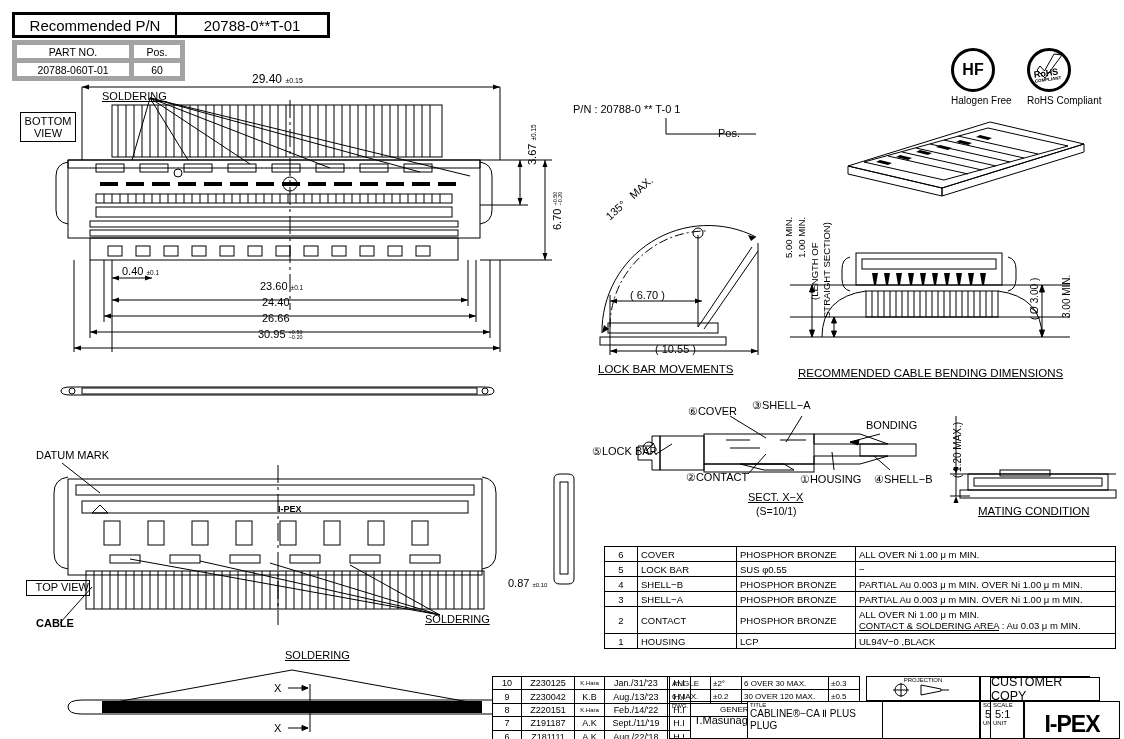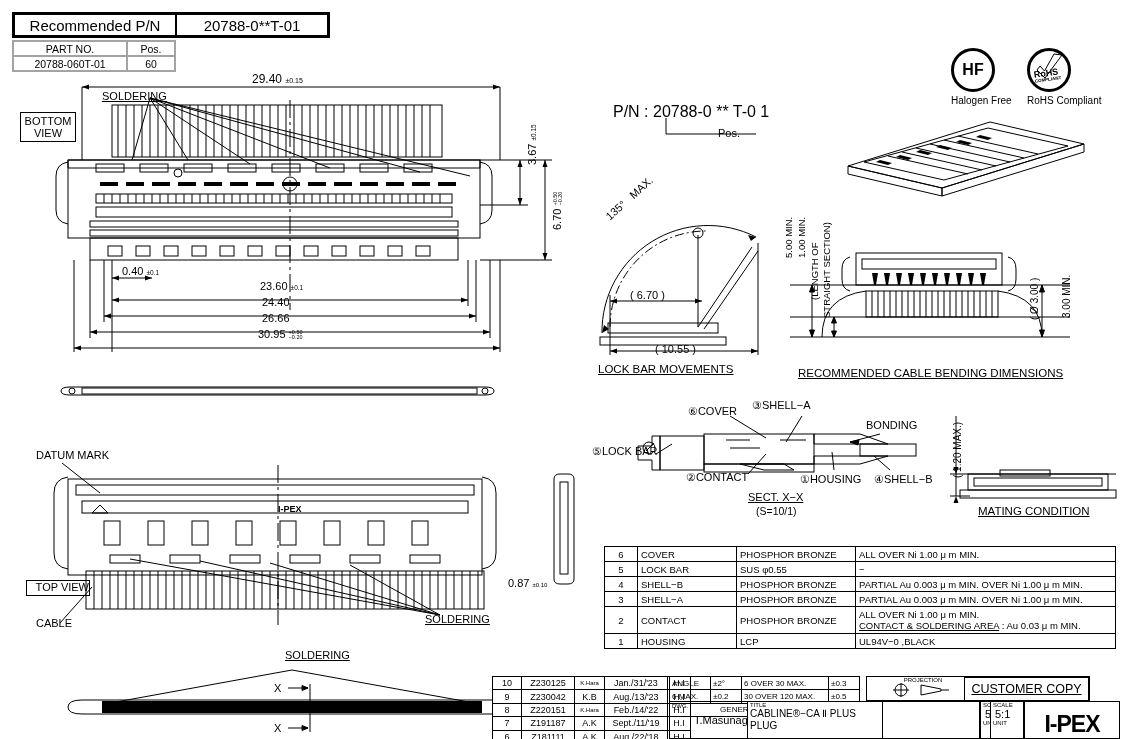--- a/index.html
+++ b/index.html
@@ -15,21 +15,21 @@
 
   
   #pn-header{left:12px;top:12px;width:318px;height:26px;border:3px solid #000;
              box-sizing:border-box;display:flex;align-items:stretch;background:#fff;}
   #pn-header .cell{display:flex;align-items:center;justify-content:center;font-size:15px;}
   #pn-header .c1{width:160px;border-right:2px solid #000;}
   #pn-header .c2{flex:1;}
 
   
   #part-table{left:12px;top:40px;border-collapse:collapse;font-size:10.5px;}
-  #part-table td{border:2px solid #a3a3a3;text-align:center;padding:0 4px;height:13px;}
+  #part-table td{border:5px solid #a3a3a3;text-align:center;padding:0 4px;height:13px;}
   #part-table .w1{width:104px;}
   #part-table .w2{width:38px;}
 
   
   .mark-circle{width:38px;height:38px;border:3px solid #000;border-radius:50%;
                display:flex;align-items:center;justify-content:center;
                font-weight:bold;font-size:16px;}
   .mark-cap{font-size:10px;text-align:center;margin-top:3px;}
 
   
@@ -342,21 +342,21 @@
 
 <svg class="abs" style="left:60px;top:375px;" width="440" height="28">
   <path class="ln" d="M10 12 q-9 0 -9 4 q0 4 9 4 h415 q9 0 9 -4 q0 -4 -9 -4 z"></path>
   <rect class="ln" x="22" y="13" width="395" height="6" fill="#000"></rect>
   <circle class="ln" cx="12" cy="16" r="3"></circle>
     <circle class="ln" cx="425" cy="16" r="3"></circle>
 </svg>
 
 <div class="t" style="left:36px;top:450px;font-size:11px;">DATUM MARK</div>
 <div class="abs bx" style="left:26px;top:580px;width:64px;height:16px;font-size:11px;text-align:right;box-sizing:border-box;">TOP VIEW</div>
-<div class="t" style="left:36px;top:618px;font-size:11px;">CABLE</div>
+<div class="t" style="left:36px;top:618px;font-size:11px;font-weight:bold;">CABLE</div>
 <div class="t u" style="left:425px;top:614px;font-size:11px;">SOLDERING</div>
 
 <svg class="abs" style="left:20px;top:455px;" width="520" height="175">
   <line class="ln" x1="42" y1="8" x2="80" y2="38"></line>
   <path class="ln" d="M48 22 q-14 2 -14 16 v60 q0 14 14 16"></path>
   <path class="ln" d="M462 22 q14 2 14 16 v60 q0 14 -14 16"></path>
   <rect class="ln" x="48" y="24" width="414" height="96"></rect>
   <rect class="ln" x="56" y="30" width="398" height="10"></rect>
   <rect class="ln" x="62" y="46" width="386" height="12"></rect>
   <polygon class="ln" points="80,50 88,58 72,58" fill="#fff"></polygon>
@@ -463,21 +463,21 @@
   <g class="ln">
     <line x1="228" y1="28" x2="248" y2="28"></line>
       <path d="M248 28 l-6 -2.5 v5 z" fill="#000"></path>
     <line x1="228" y1="68" x2="248" y2="68"></line>
       <path d="M248 68 l-6 -2.5 v5 z" fill="#000"></path>
   </g>
   <text x="214" y="32" font-size="11" font-family="Liberation Sans, sans-serif">X</text>
   <text x="214" y="72" font-size="11" font-family="Liberation Sans, sans-serif">X</text>
 </svg>
 
-<div class="t" style="left:598px;top:104px;font-size:16px;padding-left:15px;">P/N : 20788-0 ** T-0 1</div>
+<div class="t" style="left:558px;top:104px;font-size:11px;padding-left:15px;">P/N : 20788-0 ** T-0 1</div>
 <svg class="abs" style="left:586px;top:112px;" width="180" height="36">
   <path class="ln" d="M80 6 v16 h90"></path>
 </svg>
 <div class="t" style="left:718px;top:128px;font-size:11px;">Pos.</div>
 
 <svg class="abs" style="left:840px;top:110px;" width="250" height="100">
   <path class="ln" d="M8 56 L150 12 L244 34 L102 78 Z"></path>
   <path class="ln" d="M8 56 L8 64 L102 86 L102 78 Z" fill="#000"></path>
   <path class="ln" d="M102 78 L244 34 L244 42 L102 86 Z" fill="#000"></path>
   <path class="ln" d="M24 52 L148 18 L228 36 L104 70 Z" fill="#fff"></path>
@@ -796,22 +796,22 @@
     <div class="lbl" style="padding-left:2px;">UNIT</div>
   </div>
 </div>
 
 <div class="abs" style="left:747px;top:701px;width:136px;height:38px;border:1px solid #000;box-sizing:border-box;background:#fff;">
   <div class="lbl" style="padding-left:2px;">TITLE</div>
   <div style="font-size:10px;padding-left:2px;line-height:1.15;">CABLINE®−CA Ⅱ PLUS</div>
   <div style="font-size:10px;padding-left:2px;line-height:1.15;">PLUG</div>
 </div>
 
-<div class="abs" style="left:964px;top:677px;width:125px;height:24px;border:1px solid #000;box-sizing:border-box;
-     display:flex;align-items:center;justify-content:center;font-size:12.5px;background:#fff;text-decoration:underline;">CUSTOMER COPY</div>
+<div class="abs" style="left:990px;top:677px;width:110px;height:24px;border:1px solid #000;box-sizing:border-box;
+     display:flex;align-items:center;justify-content:center;font-size:12.5px;background:#fff;">CUSTOMER COPY</div>
 
 <div class="abs" style="left:990px;top:701px;width:34px;height:38px;border:1px solid #000;box-sizing:border-box;background:#fff;">
   <div class="lbl" style="padding-left:2px;">SCALE</div>
   <div style="font-size:11px;padding-left:4px;">5:1</div>
   <div class="lbl" style="padding-left:2px;">UNIT</div>
 </div>
 <div class="abs" style="left:1024px;top:701px;width:96px;height:38px;border:1px solid #000;box-sizing:border-box;
      display:flex;align-items:flex-end;justify-content:center;background:#fff;">
   <span style="font-size:23px;font-weight:bold;letter-spacing:-1px;">I-PEX</span>
 </div>

